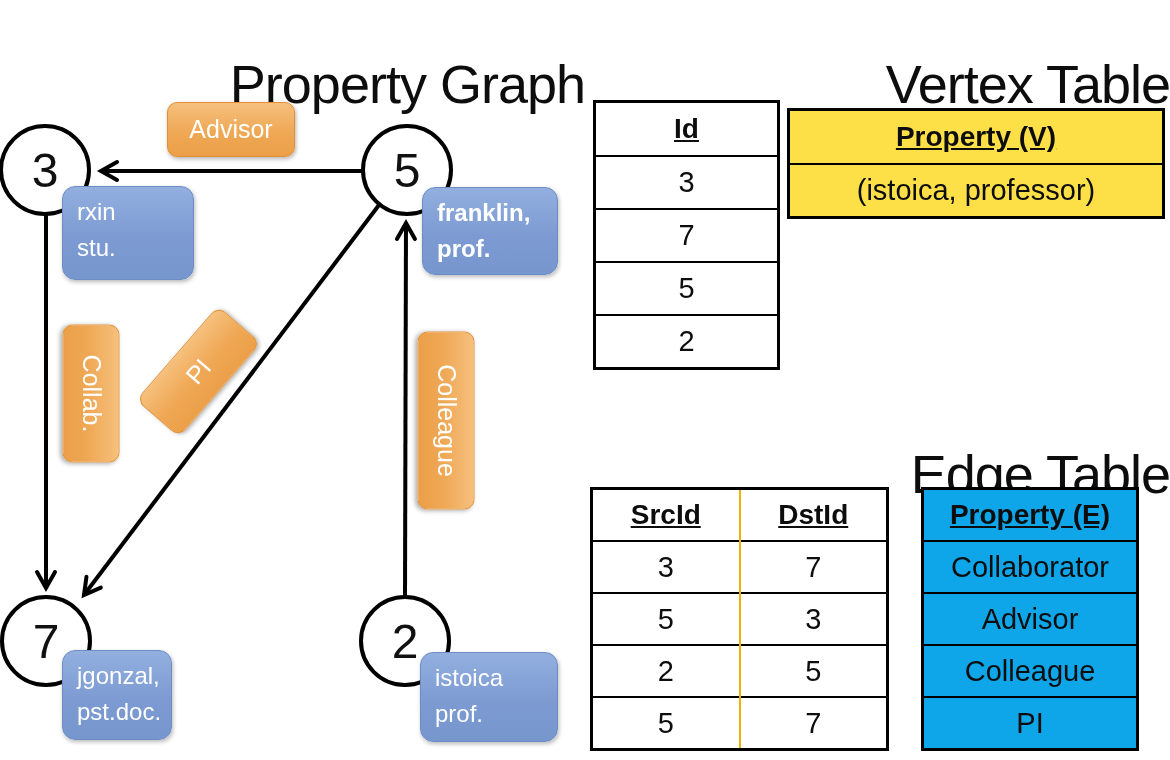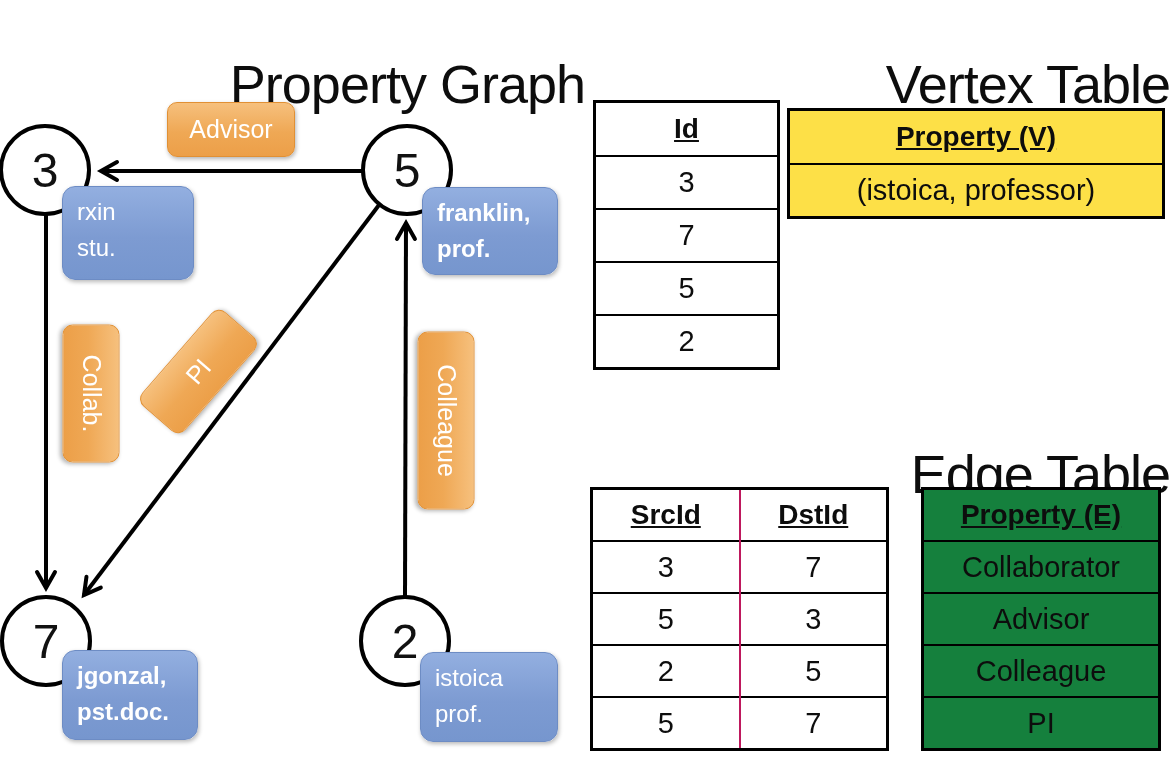--- a/index.html
+++ b/index.html
@@ -54,22 +54,22 @@
   .tcell.th { font-weight:bold; font-size:28px;text-decoration:underline; }
 
   .vt .tcell { height:53px; } .vt .tcell.th { height:52px; }
   .et .tcell { height:52px; } .et .tcell.th { height:50px; }
 
   #vt-id   { left:593px; top:100px; width:187px; }
   #vt-prop { left:787px; top:100px; width:378px; background:#fde047;margin-top:8px; }
 
   #et-ids  { left:590px; top:487px; width:299px; display:flex; }
   #et-ids .subcol { flex:1; }
-  #et-ids .subcol.first { border-right:2px solid #be185d; }
-  #et-prop { left:921px; top:487px; width:240px; background:#15803d; }
+  #et-ids .subcol.first { border-right:2px solid #eab308; }
+  #et-prop { left:921px; top:487px; width:218px; background:#0ea5e9; }
 </style>
 </head>
 <body>
 
 <div class="stage">
 
   <div class="slide-title" id="graph-title">Property Graph</div>
   <div class="slide-title" id="vertex-title">Vertex Table</div>
   <div class="slide-title" id="edge-title">Edge Table</div>
 
@@ -95,21 +95,21 @@
     <span>7</span>
   </div>
   <div class="vertex-circle" style="left:359px; top:595px;">
     <span>2</span>
   </div>
 
   <div class="prop-box" style="left:62px;  top:186px; width:132px; height:94px;">rxin
 stu.</div>
   <div class="prop-box" style="left:422px; top:187px; width:136px; height:88px;font-weight:bold;">franklin,
 prof.</div>
-  <div class="prop-box" style="left:62px;  top:650px; width:136px; height:90px;font-weight:bold;">jgonzal,
+  <div class="prop-box" style="left:62px;  top:650px; width:110px; height:90px;">jgonzal,
 pst.doc.</div>
   <div class="prop-box" style="left:420px; top:652px; width:138px; height:90px;">istoica
 prof.</div>
 
   <div class="edge-label" id="label-advisor">Advisor</div>
   <div class="edge-label" id="label-collab">Collab.</div>
   <div class="edge-label" id="label-pi">PI</div>
   <div class="edge-label" id="label-colleague">Colleague</div>
 
   <div class="tcol vt" id="vt-id">

